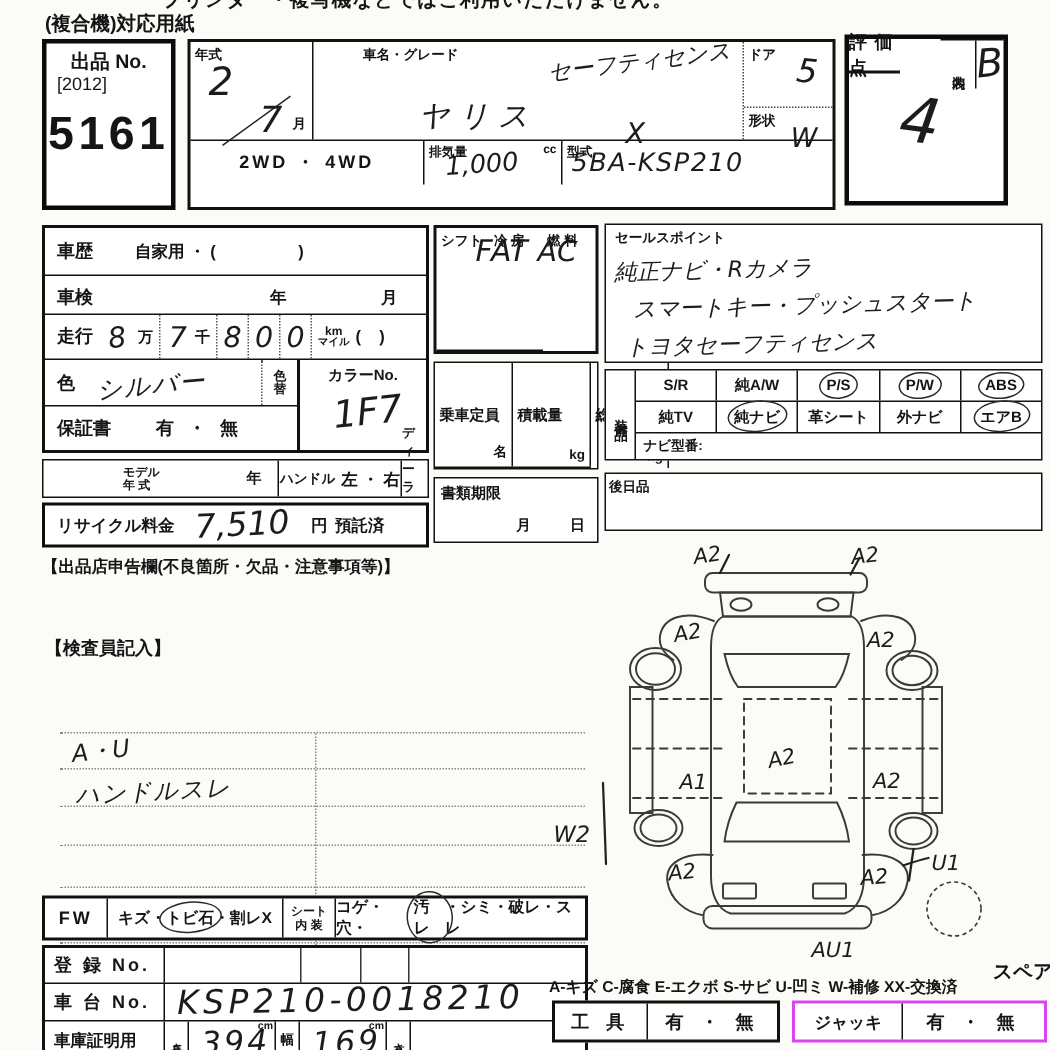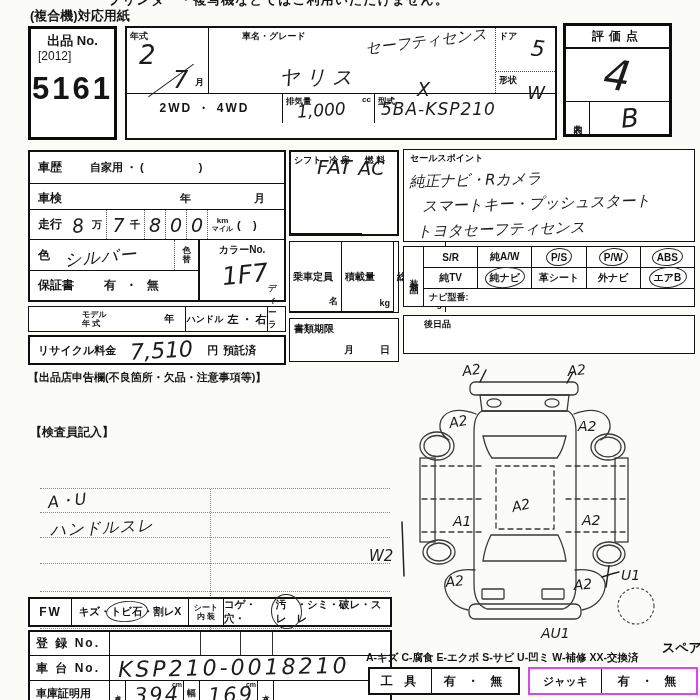--- a/index.html
+++ b/index.html
@@ -24,21 +24,21 @@
 .cell-year { width:82px; border-right:1.5px solid #111; position:relative; }
 .minilbl { font-size:9px; font-weight:bold; position:absolute; left:3px; top:2px; white-space:nowrap; }
 .cell-name { flex:1; position:relative; }
 .cell-ds { width:60px; border-left:1.5px dotted #444; display:flex; flex-direction:column; }
 .cell-door { height:44px; border-bottom:1.5px dotted #444; position:relative; }
 .cell-shape { flex:1; position:relative; }
 .hrow2 { height:28.5px; display:flex; }
 .cell-drive { width:156px; border-right:1px solid #111; display:flex; align-items:center; justify-content:center; font-size:12px; font-weight:bold; letter-spacing:2px; }
 .cell-disp { width:92px; border-right:1px solid #111; position:relative; }
 .cell-model { flex:1; position:relative; }
-.score-box { left:563px; top:23px; width:109px; height:114px; border:3.5px solid #0b0b0b; background:#fff; display:flex; flex-direction:column; }
+.score-box { left:563px; top:23px; width:109px; height:114px; border:3.5px solid #0b0b0b; background:#fff; display:flex; flex-direction:row; }
 .score-head { height:23px; border-bottom:2px solid #111; display:flex; align-items:center; justify-content:center; font-size:12px; font-weight:bold; letter-spacing:5px; }
 .score-main { flex:1; display:flex; align-items:center; justify-content:center; }
 .score-int { height:33px; border-top:1.5px solid #111; display:flex; }
 .int-label { width:24px; border-right:1px solid #111; display:flex; align-items:center; justify-content:center; font-size:9px; font-weight:bold; }
 .int-value { flex:1; display:flex; align-items:center; justify-content:center; }
 
 .tbl-a { left:28px; top:150px; width:258px; border:2px solid #111; background:#fff; }
 .r-history { height:32px; border-bottom:1.5px solid #111; display:flex; align-items:center; padding-left:8px; }
 .r-shaken { height:26px; border-bottom:1.5px solid #111; position:relative; }
 .r-mileage { height:30px; border-bottom:1.5px solid #111; display:flex; align-items:center; }
@@ -71,21 +71,21 @@
 .sales-lines { transform:rotate(-1.5deg); margin-top:1px; }
 .sales-lines div { font-size:15px; line-height:25px; }
 .sl2 { margin-left:12px; } .sl3 { margin-left:6px; }
 .equip { left:403px; top:246px; width:292px; height:61px; border:1.5px solid #111; background:#fff; display:flex; }
 .equip-lab { width:20px; border-right:1px solid #111; display:flex; align-items:center; justify-content:center; font-size:9px; font-weight:bold; letter-spacing:3px; }
 .egrid { flex:1; display:flex; flex-direction:column; }
 .erow { display:flex; border-bottom:1px solid #111; height:21px; }
 .erow > div { flex:1; border-right:1px solid #111; display:flex; align-items:center; justify-content:center; font-size:10px; font-weight:bold; }
 .erow > div:last-child { border-right:none; }
 .enavi { flex:1; display:flex; align-items:center; padding-left:5px; font-size:9px; font-weight:bold; }
-.later-box { left:403px; top:315px; width:292px; height:39px; border:1.5px solid #111; background:#fff; padding:2px 20px; }
+.later-box { left:403px; top:315px; width:292px; height:39px; border:1.5px solid #111; background:#fff; padding:2px 2px; }
 
 .insp-label { left:30px; top:424px; font-size:12px; font-weight:bold; }
 .insp-table { left:40px; top:444px; width:350px; height:142px; border-top:1.5px dotted #888; position:relative; }
 .irow { border-bottom:1.5px dotted #888; }
 .ivdiv { position:absolute; left:170px; top:0; bottom:0; border-left:1.5px dotted #888; }
 
 .fw-row { left:28px; top:597px; width:364px; height:30px; border:2px solid #111; background:#fff; display:flex; }
 .fw-row > div { border-right:1px solid #111; display:flex; align-items:center; justify-content:center; }
 .fw-row > div:last-child { border-right:none; }
 .reg-table { left:28px; top:630px; width:364px; height:78px; border:2px solid #111; border-bottom:none; background:#fff; display:flex; flex-direction:column; }

